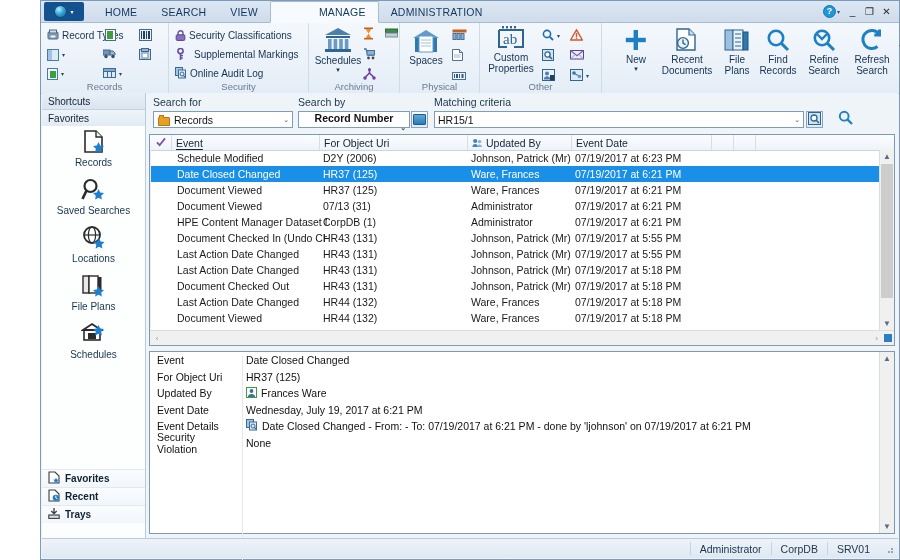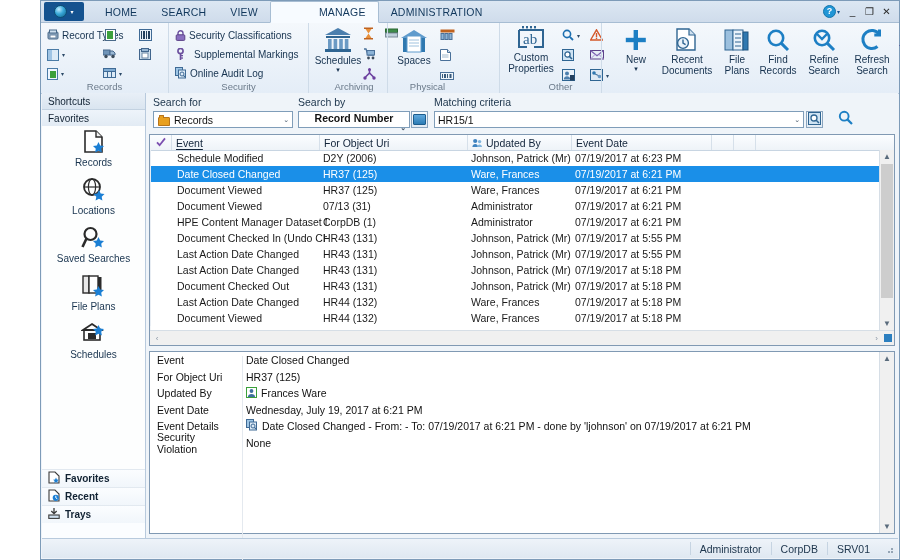--- a/index.html
+++ b/index.html
@@ -314,21 +314,21 @@
         <span class="ico">
           <svg width="13" height="11" viewBox="0 0 13 11">
               <rect x="0.5" y="1" width="12" height="3.5" fill="#3e8b4a" stroke="#2a6833"></rect>
               <rect x="0.5" y="5" width="12" height="4" fill="#bfcfdb" stroke="#7a8b99"></rect>
             </svg>
         </span>
       </div>
       <div class="rglabel">Archiving</div>
     </div>
 
-    <div class="rgroup" style="left:346px;width:80px;">
+    <div class="rgroup" style="left:358px;width:80px;">
       <div class="bigitem" style="left:4px;top:6px;width:44px;">
         <span class="ico">
           <svg width="28" height="24" viewBox="0 0 28 24">
               <path d="M14 1L27 9H1z" fill="#5f9bcd"></path>
               <rect x="3" y="9" width="22" height="14" fill="#2f78b0"></rect>
               <rect x="7" y="7" width="14" height="16" fill="#fff" stroke="#5f9bcd"></rect>
               <g stroke="#9fc2de">
                 <line x1="9" y1="11" x2="19" y2="11"></line>
                 <line x1="9" y1="14" x2="19" y2="14"></line>
                 <line x1="9" y1="17" x2="19" y2="17"></line>
@@ -370,21 +370,21 @@
                 <rect x="4" y="2" width="2" height="4"></rect>
                 <rect x="7" y="2" width="1" height="4"></rect>
                 <rect x="9.5" y="2" width="2" height="4"></rect>
               </g>
             </svg>
         </span>
       </div>
       <div class="rglabel">Physical</div>
     </div>
 
-    <div class="rgroup" style="left:438px;width:122px;margin-left:20px;">
+    <div class="rgroup" style="left:438px;width:122px;">
       <div class="bigitem" style="left:2px;top:3px;width:58px;">
         <span class="ico">
           <svg width="30" height="24" viewBox="0 0 30 24">
               <g fill="#2f6592">
                 <rect x="6" y="0" width="2" height="2.4"></rect>
                 <rect x="10" y="0" width="2" height="2.4"></rect>
                 <rect x="14" y="0" width="2" height="2.4"></rect>
                 <rect x="18" y="0" width="2" height="2.4"></rect>
               </g>
               <path d="M3 4h24v17h-9" fill="none" stroke="#2f6592" stroke-width="2"></path>
@@ -547,38 +547,38 @@
               <path d="M15 2v6h6" fill="#f2f2f2" stroke="#2b2b2b" stroke-width="1.4"></path>
               <path d="M17.5 13l1.7 3.5 3.8.5-2.8 2.7.7 3.8-3.4-1.8-3.4 1.8.7-3.8-2.8-2.7 3.8-.5z" fill="#1b7fd4"></path>
             </svg>
         </span>
         <span class="lilab">Records</span>
       </div>
 
       <div class="lnitem">
         <span class="ico" style="width:26px;height:26px;">
           <svg width="26" height="26" viewBox="0 0 26 26">
+              <circle cx="9.5" cy="9" r="6" fill="none" stroke="#2b2b2b" stroke-width="2.2"></circle>
+              <line x1="5.5" y1="13.5" x2="1.5" y2="22" stroke="#2b2b2b" stroke-width="2.6"></line>
+              <path d="M17.5 12l1.7 3.5 3.8.5-2.8 2.7.7 3.8-3.4-1.8-3.4 1.8.7-3.8-2.8-2.7 3.8-.5z" fill="#1b7fd4"></path>
+            </svg>
+        </span>
+        <span class="lilab">Saved Searches</span>
+      </div>
+
+      <div class="lnitem">
+        <span class="ico" style="width:26px;height:26px;">
+          <svg width="26" height="26" viewBox="0 0 26 26">
               <circle cx="11" cy="10" r="8" fill="none" stroke="#2b2b2b" stroke-width="1.8"></circle>
               <ellipse cx="11" cy="10" rx="3.6" ry="8" fill="none" stroke="#2b2b2b" stroke-width="1.2"></ellipse>
               <line x1="3" y1="10" x2="19" y2="10" stroke="#2b2b2b" stroke-width="1.2"></line>
               <path d="M18 13l1.7 3.5 3.8.5-2.8 2.7.7 3.8-3.4-1.8-3.4 1.8.7-3.8-2.8-2.7 3.8-.5z" fill="#1b7fd4"></path>
             </svg>
         </span>
         <span class="lilab">Locations</span>
-      </div>
-
-      <div class="lnitem">
-        <span class="ico" style="width:26px;height:26px;">
-          <svg width="26" height="26" viewBox="0 0 26 26">
-              <circle cx="9.5" cy="9" r="6" fill="none" stroke="#2b2b2b" stroke-width="2.2"></circle>
-              <line x1="5.5" y1="13.5" x2="1.5" y2="22" stroke="#2b2b2b" stroke-width="2.6"></line>
-              <path d="M17.5 12l1.7 3.5 3.8.5-2.8 2.7.7 3.8-3.4-1.8-3.4 1.8.7-3.8-2.8-2.7 3.8-.5z" fill="#1b7fd4"></path>
-            </svg>
-        </span>
-        <span class="lilab">Saved Searches</span>
       </div>
 
       <div class="lnitem">
         <span class="ico" style="width:26px;height:26px;">
           <svg width="26" height="26" viewBox="0 0 26 26">
               <rect x="2" y="3" width="6" height="17" fill="#e8e8e8" stroke="#2b2b2b" stroke-width="1.4"></rect>
               <rect x="8" y="3" width="9" height="17" fill="#fff" stroke="#2b2b2b" stroke-width="1.4"></rect>
               <rect x="17" y="4" width="3.5" height="15" fill="#2b2b2b"></rect>
               <path d="M17.5 13l1.7 3.5 3.8.5-2.8 2.7.7 3.8-3.4-1.8-3.4 1.8.7-3.8-2.8-2.7 3.8-.5z" fill="#1b7fd4"></path>
             </svg>

